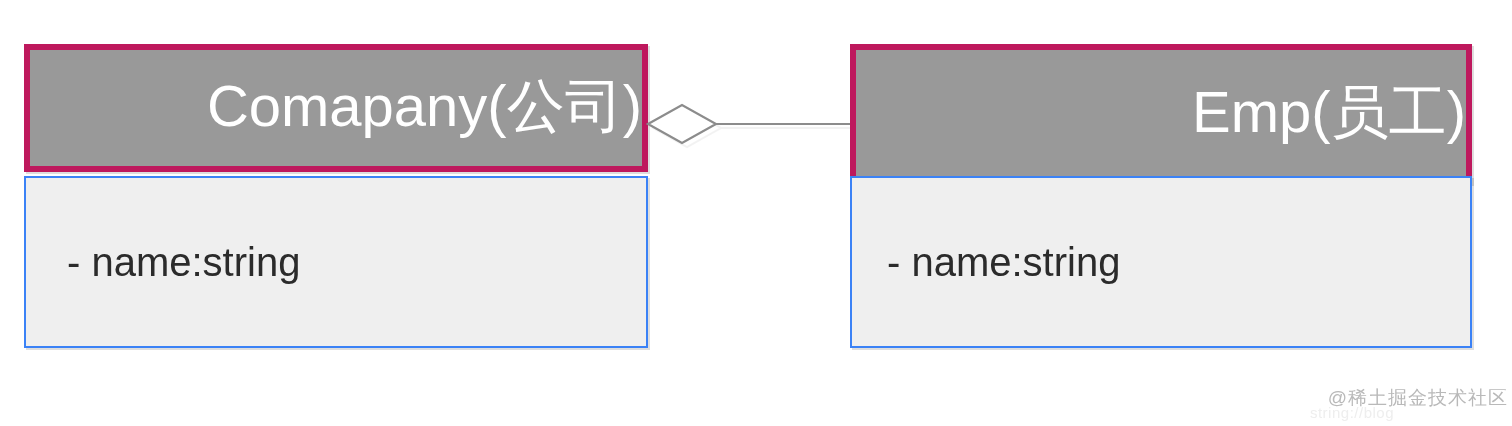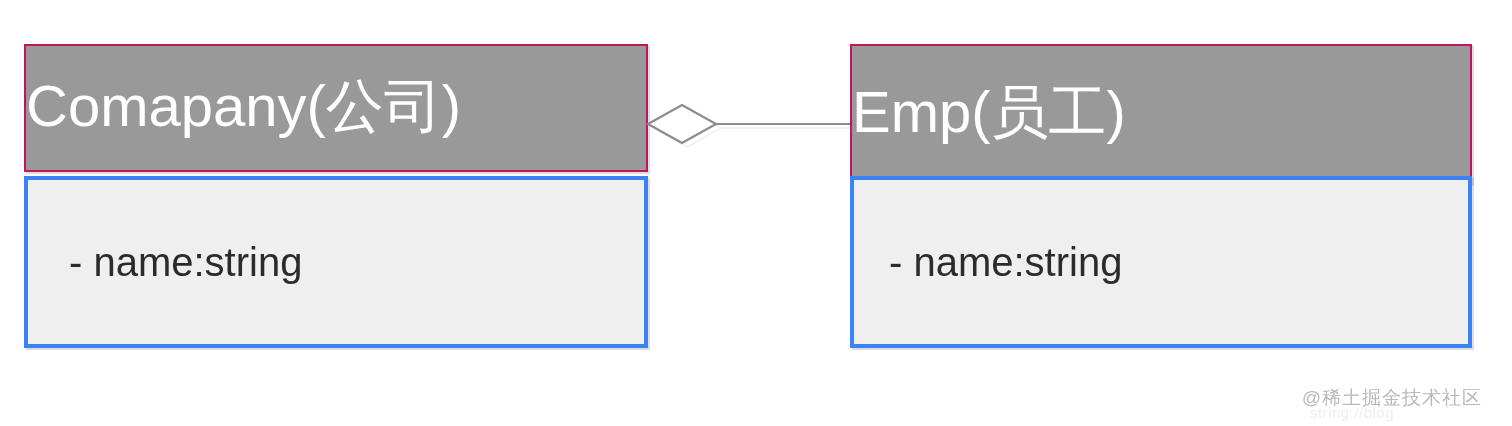--- a/index.html
+++ b/index.html
@@ -28,43 +28,43 @@
   .uml-class {
     position: absolute;
   }
 
   .class-header {
     position: absolute;
     left: 0;
     top: 0;
     box-sizing: border-box;
     background: #999999;
-    border: 2px solid #be185d;
+    border: 6px solid #be185d;
     display: flex;
     align-items: center;
-    justify-content: flex-start;
+    justify-content: flex-end;
     box-shadow: 2px 2px 0 rgba(0,0,0,0.13);
   }
 
   .class-header-title {
     color: #ffffff;
     font-size: 58px;
     line-height: 1;
     letter-spacing: 0px;
     white-space: nowrap;
     font-weight: 400;
     transform: translateY(-2px);
   }
 
   .class-body {
     position: absolute;
     left: 0;
     box-sizing: border-box;
     background: #efefef;
-    border: 4px solid #3b82f6;
+    border: 2px solid #3b82f6;
     box-shadow: 2px 2px 0 rgba(0,0,0,0.13);
     display: flex;
     flex-direction: column;
     justify-content: center;
   }
 
   .attr-list {
     margin: 0;
     padding: 0;
     list-style: none;
@@ -102,21 +102,21 @@
 
   
   .watermark {
     position: absolute;
     white-space: nowrap;
     pointer-events: none;
     user-select: none;
   }
 
   #watermark-brand {
-    right: 30px;
+    right: 4px;
     top: 385px;
     font-size: 19px;
     color: #b9b9b9;
     letter-spacing: 1px;
   }
 
   #watermark-url {
     right: 118px;
     top: 404px;
     font-size: 15px;

